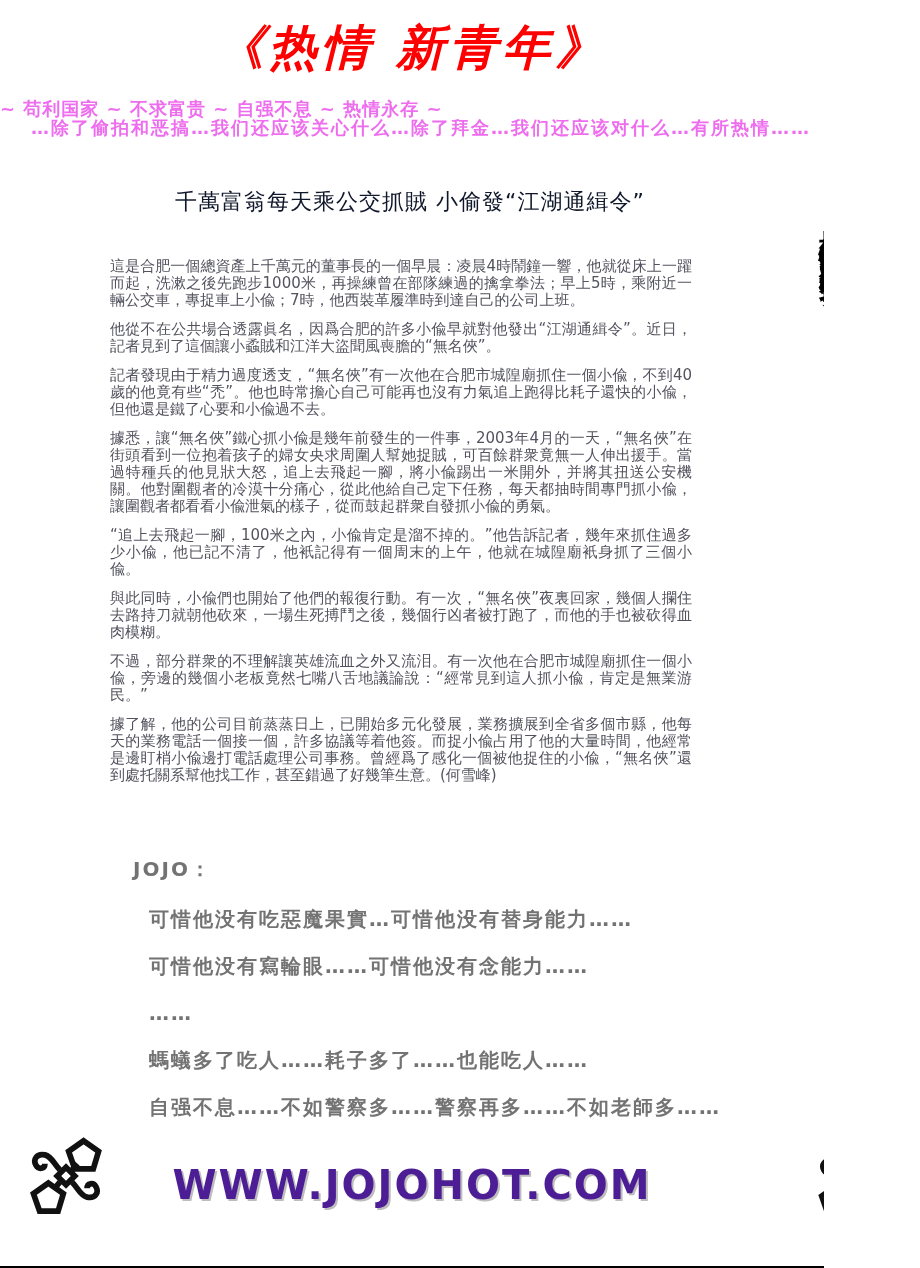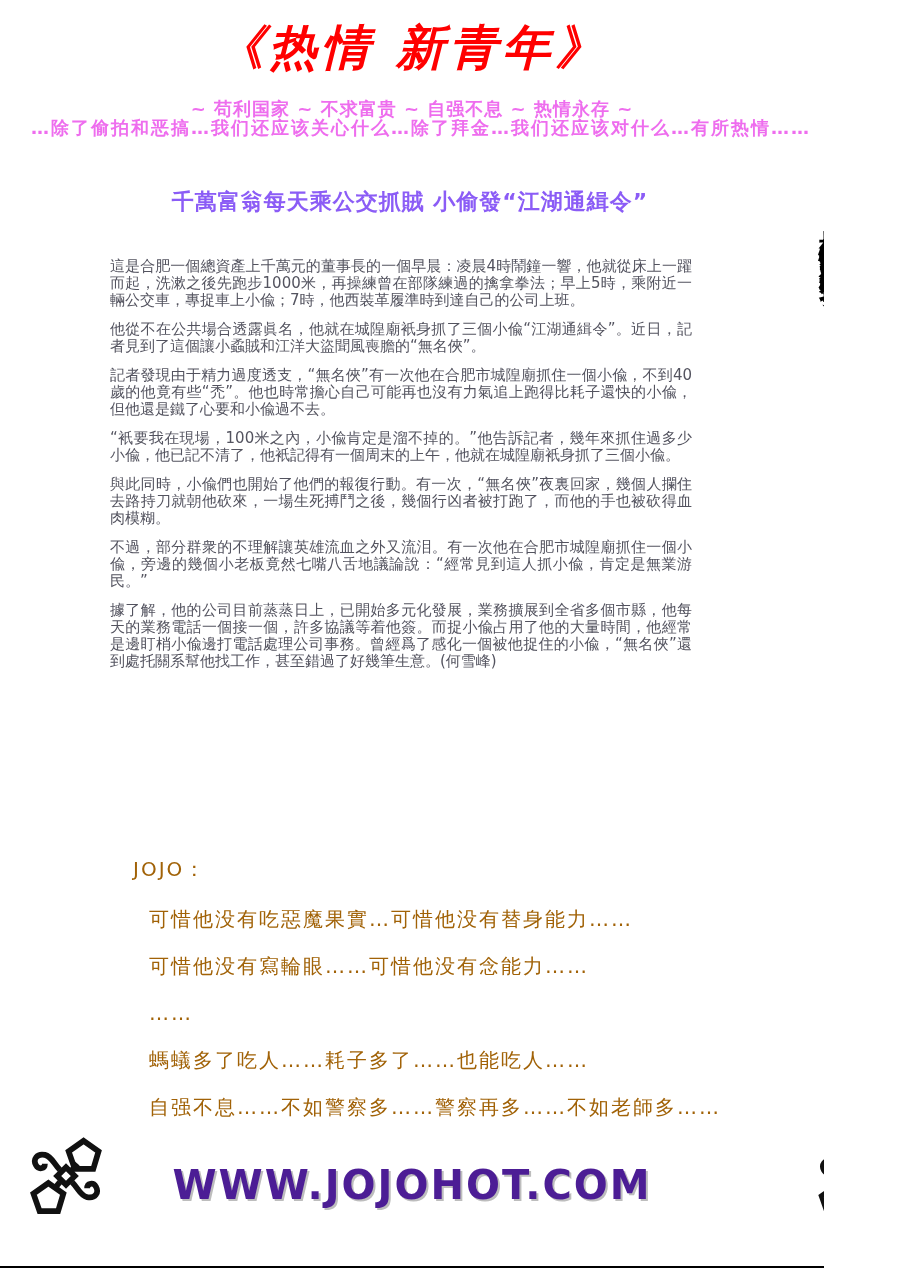--- a/index.html
+++ b/index.html
@@ -6,45 +6,45 @@
   .page {
     position:relative; width:824px; height:1268px; background:#ffffff;
     overflow:hidden; font-family:"DejaVu Sans", sans-serif;
   }
   .main-title {
     position:absolute; top:16px; left:0; width:100%; text-align:center;
     font-family:"DejaVu Serif", serif; font-weight:bold;
     font-size:48px; color:#ff0000; letter-spacing:5px; font-style:italic;
   }
   .motto-1 {
-    position:absolute; top:97px; left:0; width:100%; text-align:center;
+    position:absolute; top:97px; left:0; width:100%; text-align:left;
     font-size:18px; font-weight:bold; color:#ee6dee; letter-spacing:1px; white-space:nowrap;
   }
   .motto-2 {
     position:absolute; top:116px; left:0; width:100%; text-align:center;
     font-size:18px; font-weight:bold; color:#ee6dee; letter-spacing:2px; white-space:nowrap;padding-left:9px;
   }
   .article-title {
     position:absolute; top:187px; left:110px; width:600px; text-align:center;
-    font-size:22px; font-weight:bold; color:#8b5cf6; letter-spacing:1px; white-space:nowrap;
+    font-size:22px; font-weight:normal; color:#0f172a; letter-spacing:1px; white-space:nowrap;
   }
   .article-body {
     position:absolute; top:258px; left:110px; width:600px;
     font-size:15px; line-height:17px; color:#53535f; text-align:justify;
   }
   .article-body p { margin:0 18px 12px 0; }
   .v-slogan {
     position:absolute; writing-mode:vertical-rl; text-orientation:upright;
     font-weight:bold; color:#000000; font-size:34px; line-height:44px;
     letter-spacing:-4px; white-space:nowrap;
   }
   .v-outer { left:815px; top:214px; }
   .v-inner { left:861px; top:276px; }
   .comments {
-    position:absolute; left:133px; top:856px; color:#a16207; font-weight:normal;
+    position:absolute; left:133px; top:856px; color:#737373; font-weight:bold;
   }
   .comments .speaker { font-size:20px; letter-spacing:2px; margin:0 0 26px 0; }
   .comments .cline  { font-size:20px; letter-spacing:2px; line-height:21px; margin:0 0 26px 16px; white-space:nowrap; }
   .site-url {
     position:absolute; top:1162px; left:0; width:100%; text-align:center;
     font-size:40px; font-weight:bold; color:#4c1d95; letter-spacing:2px;
     text-shadow:2px 2px 0 #bdbdbd; white-space:nowrap;
   }
   .ornament { position:absolute; width:88px; height:88px; }
   .ornament-left  { left:22px;  top:1132px; }
@@ -60,23 +60,24 @@
 
   <div class="main-title">《热情 新青年》</div>
 
   <div class="motto-1">~ 苟利国家 ~ 不求富贵 ~ 自强不息 ~ 热情永存 ~</div>
   <div class="motto-2">…除了偷拍和恶搞…我们还应该关心什么…除了拜金…我们还应该对什么…有所热情……</div>
 
   <div class="article-title">千萬富翁每天乘公交抓賊 小偷發“江湖通緝令”</div>
 
   <div class="article-body">
     <p>這是合肥一個總資產上千萬元的董事長的一個早晨：凌晨4時鬧鐘一響，他就從床上一躍而起，洗漱之後先跑步1000米，再操練曾在部隊練過的擒拿拳法；早上5時，乘附近一輛公交車，專捉車上小偸；7時，他西裝革履準時到達自己的公司上班。</p>
-    <p>他從不在公共場合透露眞名，他就在城隍廟衹身抓了三個小偸“江湖通緝令”。近日，記者見到了這個讓小蟊賊和江洋大盜聞風喪膽的“無名俠”。</p>
+    <p>他從不在公共場合透露眞名，因爲合肥的許多小偸早就對他發出“江湖通緝令”。近日，記者見到了這個讓小蟊賊和江洋大盜聞風喪膽的“無名俠”。</p>
     <p>記者發現由于精力過度透支，“無名俠”有一次他在合肥市城隍廟抓住一個小偸，不到40歲的他竟有些“禿”。他也時常擔心自己可能再也沒有力氣追上跑得比耗子還快的小偸，但他還是鐵了心要和小偸過不去。</p>
-    <p>“衹要我在現場，100米之內，小偸肯定是溜不掉的。”他告訴記者，幾年來抓住過多少小偸，他已記不清了，他衹記得有一個周末的上午，他就在城隍廟衹身抓了三個小偸。</p>
+    <p>據悉，讓“無名俠”鐵心抓小偸是幾年前發生的一件事，2003年4月的一天，“無名俠”在街頭看到一位抱着孩子的婦女央求周圍人幫她捉賊，可百餘群衆竟無一人伸出援手。當過特種兵的他見狀大怒，追上去飛起一腳，將小偸踢出一米開外，并將其扭送公安機關。他對圍觀者的冷漠十分痛心，從此他給自己定下任務，每天都抽時間專門抓小偸，讓圍觀者都看看小偸泄氣的樣子，從而鼓起群衆自發抓小偸的勇氣。</p>
+    <p>“追上去飛起一腳，100米之內，小偸肯定是溜不掉的。”他告訴記者，幾年來抓住過多少小偸，他已記不清了，他衹記得有一個周末的上午，他就在城隍廟衹身抓了三個小偸。</p>
     <p>與此同時，小偸們也開始了他們的報復行動。有一次，“無名俠”夜裏回家，幾個人攔住去路持刀就朝他砍來，一場生死搏鬥之後，幾個行凶者被打跑了，而他的手也被砍得血肉模糊。</p>
     <p>不過，部分群衆的不理解讓英雄流血之外又流泪。有一次他在合肥市城隍廟抓住一個小偸，旁邊的幾個小老板竟然七嘴八舌地議論說：“經常見到這人抓小偸，肯定是無業游民。”</p>
     <p>據了解，他的公司目前蒸蒸日上，已開始多元化發展，業務擴展到全省多個市縣，他每天的業務電話一個接一個，許多協議等着他簽。而捉小偸占用了他的大量時間，他經常是邊盯梢小偸邊打電話處理公司事務。曾經爲了感化一個被他捉住的小偸，“無名俠”還到處托關系幫他找工作，甚至錯過了好幾筆生意。(何雪峰)</p>
   </div>
 
   <div class="v-slogan v-outer">熱情領域！凝聚熱情！不為爭名奪利！我要自強不息！</div>
   <div class="v-slogan v-inner">如此經典的漫畫！還是拿在手中才更有感覺！</div>
 
   <div class="comments">
     <p class="speaker">JOJO：</p>

